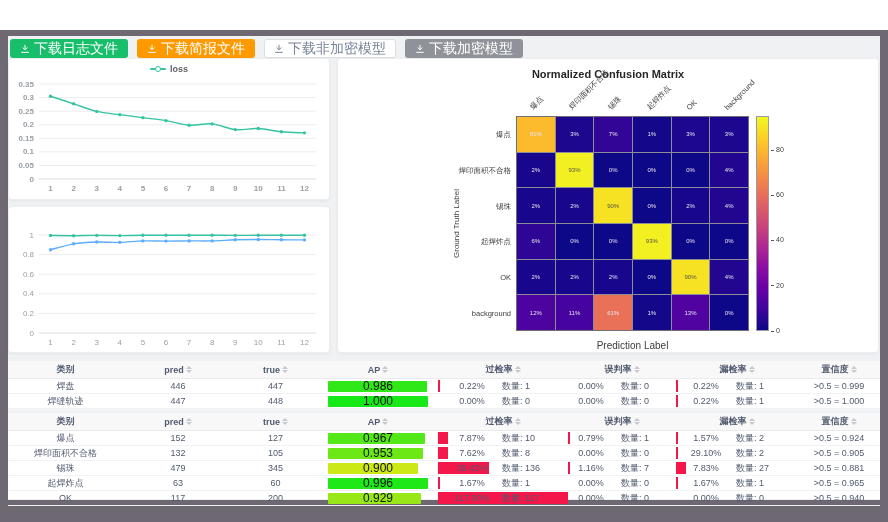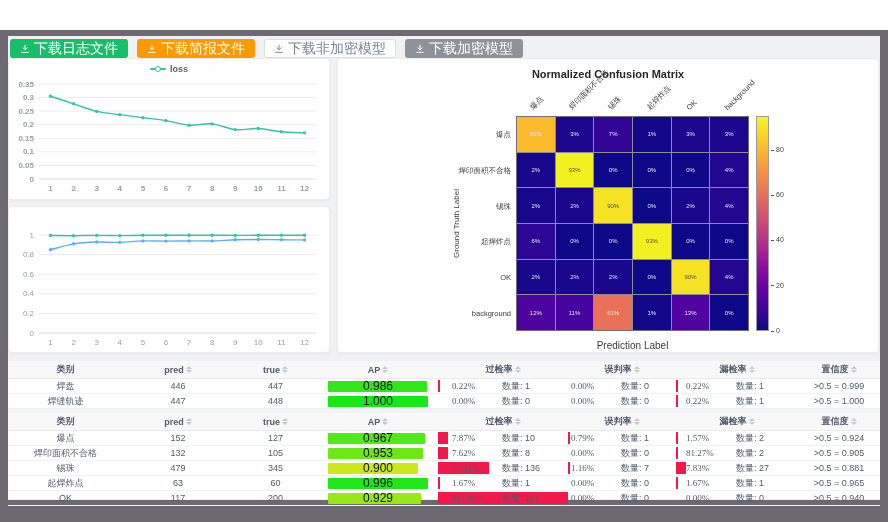--- a/index.html
+++ b/index.html
@@ -72,21 +72,21 @@
   .caret i{width:0;height:0;border-left:3px solid transparent;border-right:3px solid transparent;}
   .caret .up{border-bottom:3.5px solid #c5c8ce;}
   .caret .down{border-top:3.5px solid #c5c8ce;}
   .ap-track{position:relative;height:11px;margin:0 10px;background:transparent;}
   .ap-fill{position:absolute;left:0;top:0;bottom:0;border-radius:1px;}
   .ap-text{position:absolute;left:0;right:0;top:0;bottom:0;display:flex;align-items:center;
            justify-content:center;font-size:12px;color:#111;}
   .metric{position:relative;height:13px;}
   .redbar{position:absolute;left:0;top:0.5px;bottom:0.5px;background:#f4184a;}
   .mtext{position:absolute;left:0;right:0;top:0;bottom:0;display:flex;align-items:center;justify-content:center;gap:10px;}
-  .mtext .pct{min-width:40px;text-align:left;font-family:Liberation Serif, serif;}
+  .mtext .pct{min-width:40px;text-align:center;}
   .mtext .cnt{min-width:52px;text-align:left;}
 </style>
 </head>
 <body>
 
 <div class="top-strip"></div>
 
 <div class="frame">
   <div class="content">
 
@@ -607,21 +607,21 @@
                     <div class="mtext">
                       <span class="pct">0.00%</span>
                       <span class="cnt">数量: 0</span>
                     </div>
                   </div>
                 </td>
                 <td>
                   <div class="metric">
                     <div class="redbar" style="width: 1.9%; min-width: 1.5px;"></div>
                     <div class="mtext">
-                      <span class="pct">81.27%</span>
+                      <span class="pct">29.10%</span>
                       <span class="cnt">数量: 2</span>
                     </div>
                   </div>
                 </td>
                 <td>&gt;0.5 = 0.905</td>
               </tr>
               <tr>
                 <td>锡珠</td>
                 <td>479</td>
                 <td>345</td>

